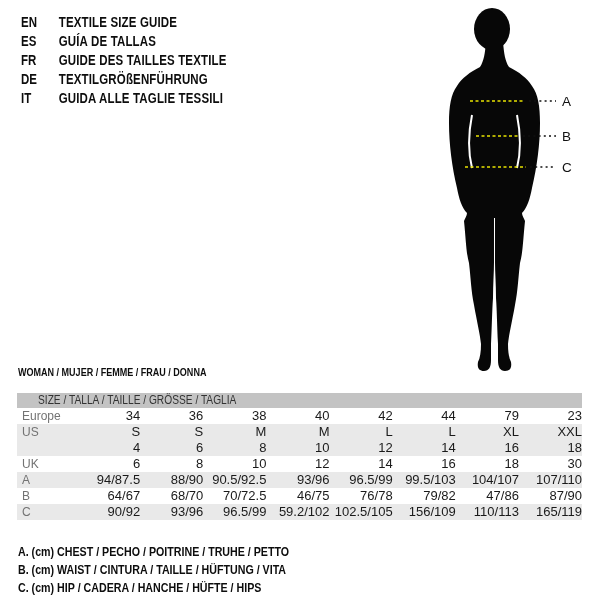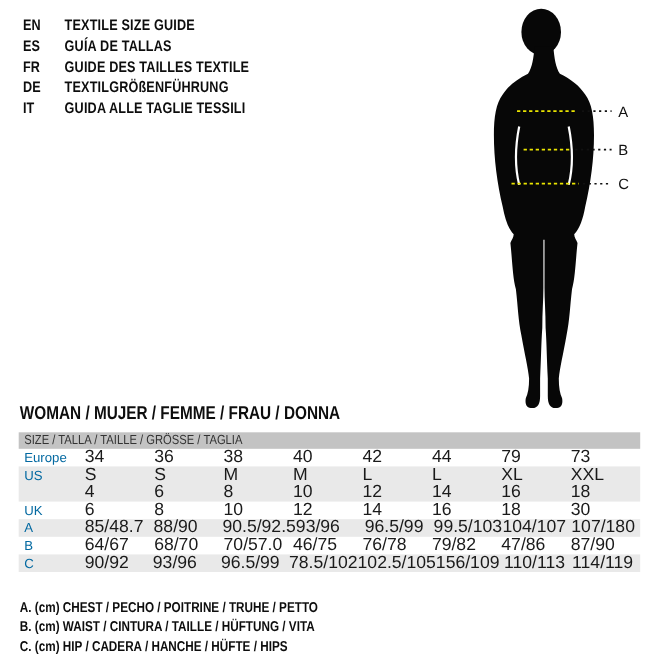--- a/index.html
+++ b/index.html
@@ -14,29 +14,29 @@
   
   .lang-block{position:absolute;left:21px;top:13px;}
   .lang-row{display:flex;font-weight:bold;font-size:14px;line-height:19px;white-space:nowrap;}
   .lang-code{width:46px;flex:0 0 46px;}
   .lang-label{letter-spacing:0.2px;}
 
   
   .fig-svg{position:absolute;left:0;top:0;width:600px;height:600px;}
 
   
-  .section-title{position:absolute;left:18px;top:366px;font-weight:bold;font-size:17px;white-space:nowrap;}
+  .section-title{position:absolute;left:18px;top:366px;font-weight:bold;font-size:11px;white-space:nowrap;}
 
   
   .size-table{position:absolute;left:17px;top:393px;width:565px;font-size:12px;}
-  .thead{height:15px;line-height:15px;background:#c3c3c3;color:#333;padding-left:5px;white-space:nowrap;}
+  .thead{height:15px;line-height:15px;background:#c3c3c3;color:#333;padding-left:21px;white-space:nowrap;}
   .trow{display:grid;grid-template-columns:60px repeat(8,1fr);height:16px;line-height:16px;}
   .trow.shade{background:#e9e9e9;}
-  .tlabel{padding-left:5px;text-align:left;color:#0369a1;}
-  .tcell{text-align:left;color:#1a1a1a;font-size:16px;}
+  .tlabel{padding-left:5px;text-align:left;color:#737373;}
+  .tcell{text-align:right;color:#1a1a1a;font-size:13px;}
 
   
   .legend-block{position:absolute;left:18px;top:543px;font-weight:bold;font-size:13px;line-height:18px;white-space:nowrap;}
 </style>
 </head>
 <body>
 
 <div class="canvas">
 
   <div class="lang-block cond">
@@ -128,21 +128,21 @@
     <div>
         <div class="trow">
           <div class="tlabel">Europe</div>
           <div class="tcell">34</div>
           <div class="tcell">36</div>
           <div class="tcell">38</div>
           <div class="tcell">40</div>
           <div class="tcell">42</div>
           <div class="tcell">44</div>
           <div class="tcell">79</div>
-          <div class="tcell">73</div>
+          <div class="tcell">23</div>
         </div>
         <div class="trow shade">
           <div class="tlabel">US</div>
           <div class="tcell">S</div>
           <div class="tcell">S</div>
           <div class="tcell">M</div>
           <div class="tcell">M</div>
           <div class="tcell">L</div>
           <div class="tcell">L</div>
           <div class="tcell">XL</div>
@@ -165,50 +165,50 @@
           <div class="tcell">8</div>
           <div class="tcell">10</div>
           <div class="tcell">12</div>
           <div class="tcell">14</div>
           <div class="tcell">16</div>
           <div class="tcell">18</div>
           <div class="tcell">30</div>
         </div>
         <div class="trow shade">
           <div class="tlabel">A</div>
-          <div class="tcell">85/48.7</div>
+          <div class="tcell">94/87.5</div>
           <div class="tcell">88/90</div>
           <div class="tcell">90.5/92.5</div>
           <div class="tcell">93/96</div>
           <div class="tcell">96.5/99</div>
           <div class="tcell">99.5/103</div>
           <div class="tcell">104/107</div>
-          <div class="tcell">107/180</div>
+          <div class="tcell">107/110</div>
         </div>
         <div class="trow">
           <div class="tlabel">B</div>
           <div class="tcell">64/67</div>
           <div class="tcell">68/70</div>
-          <div class="tcell">70/57.0</div>
+          <div class="tcell">70/72.5</div>
           <div class="tcell">46/75</div>
           <div class="tcell">76/78</div>
           <div class="tcell">79/82</div>
           <div class="tcell">47/86</div>
           <div class="tcell">87/90</div>
         </div>
         <div class="trow shade">
           <div class="tlabel">C</div>
           <div class="tcell">90/92</div>
           <div class="tcell">93/96</div>
           <div class="tcell">96.5/99</div>
-          <div class="tcell">78.5/102</div>
+          <div class="tcell">59.2/102</div>
           <div class="tcell">102.5/105</div>
           <div class="tcell">156/109</div>
           <div class="tcell">110/113</div>
-          <div class="tcell">114/119</div>
+          <div class="tcell">165/119</div>
         </div>
       </div>
   </div>
 
   <div class="legend-block cond">
     <div>A. (cm) CHEST / PECHO / POITRINE / TRUHE / PETTO</div>
     <div>B. (cm) WAIST / CINTURA / TAILLE / HÜFTUNG / VITA</div>
     <div>C. (cm) HIP / CADERA / HANCHE / HÜFTE / HIPS</div>
   </div>
 

